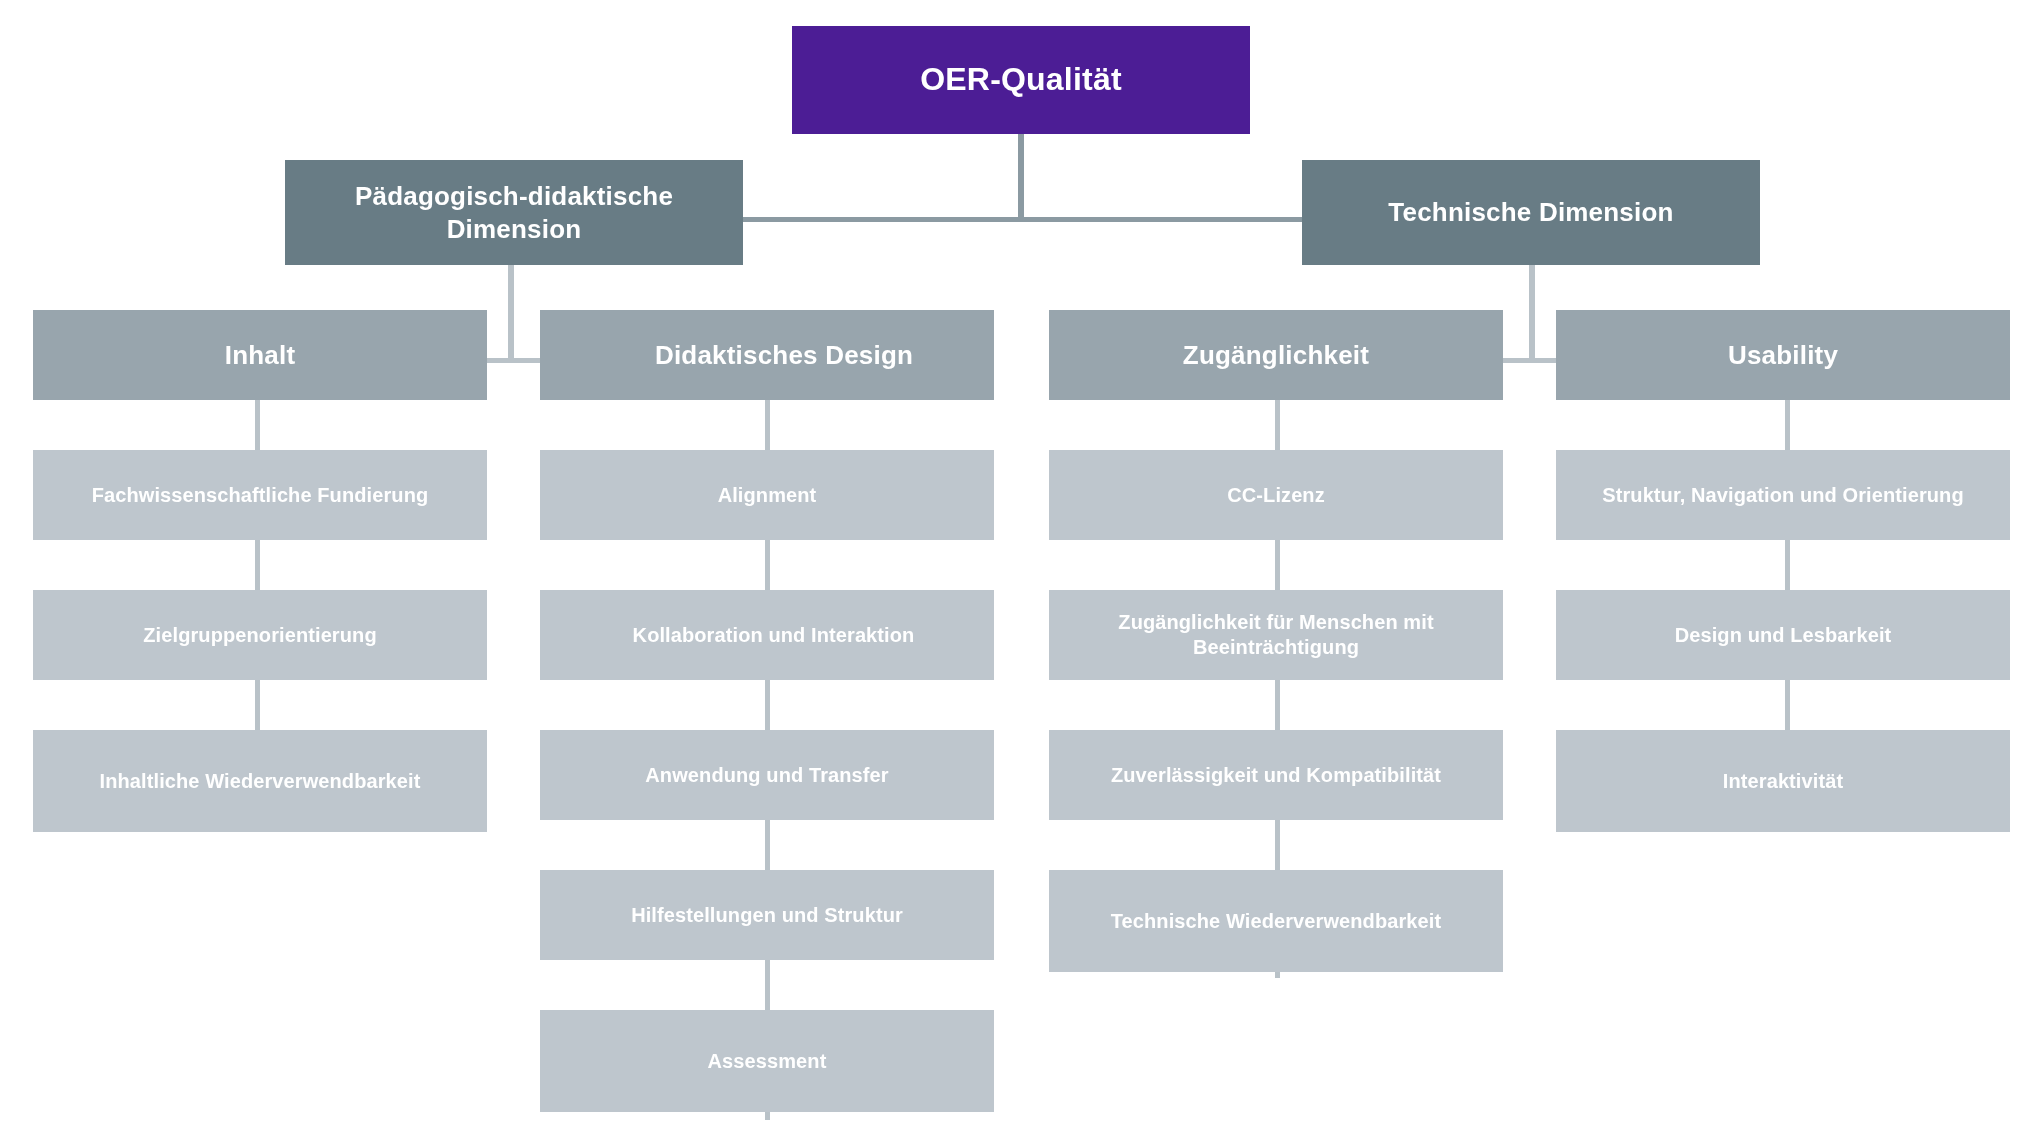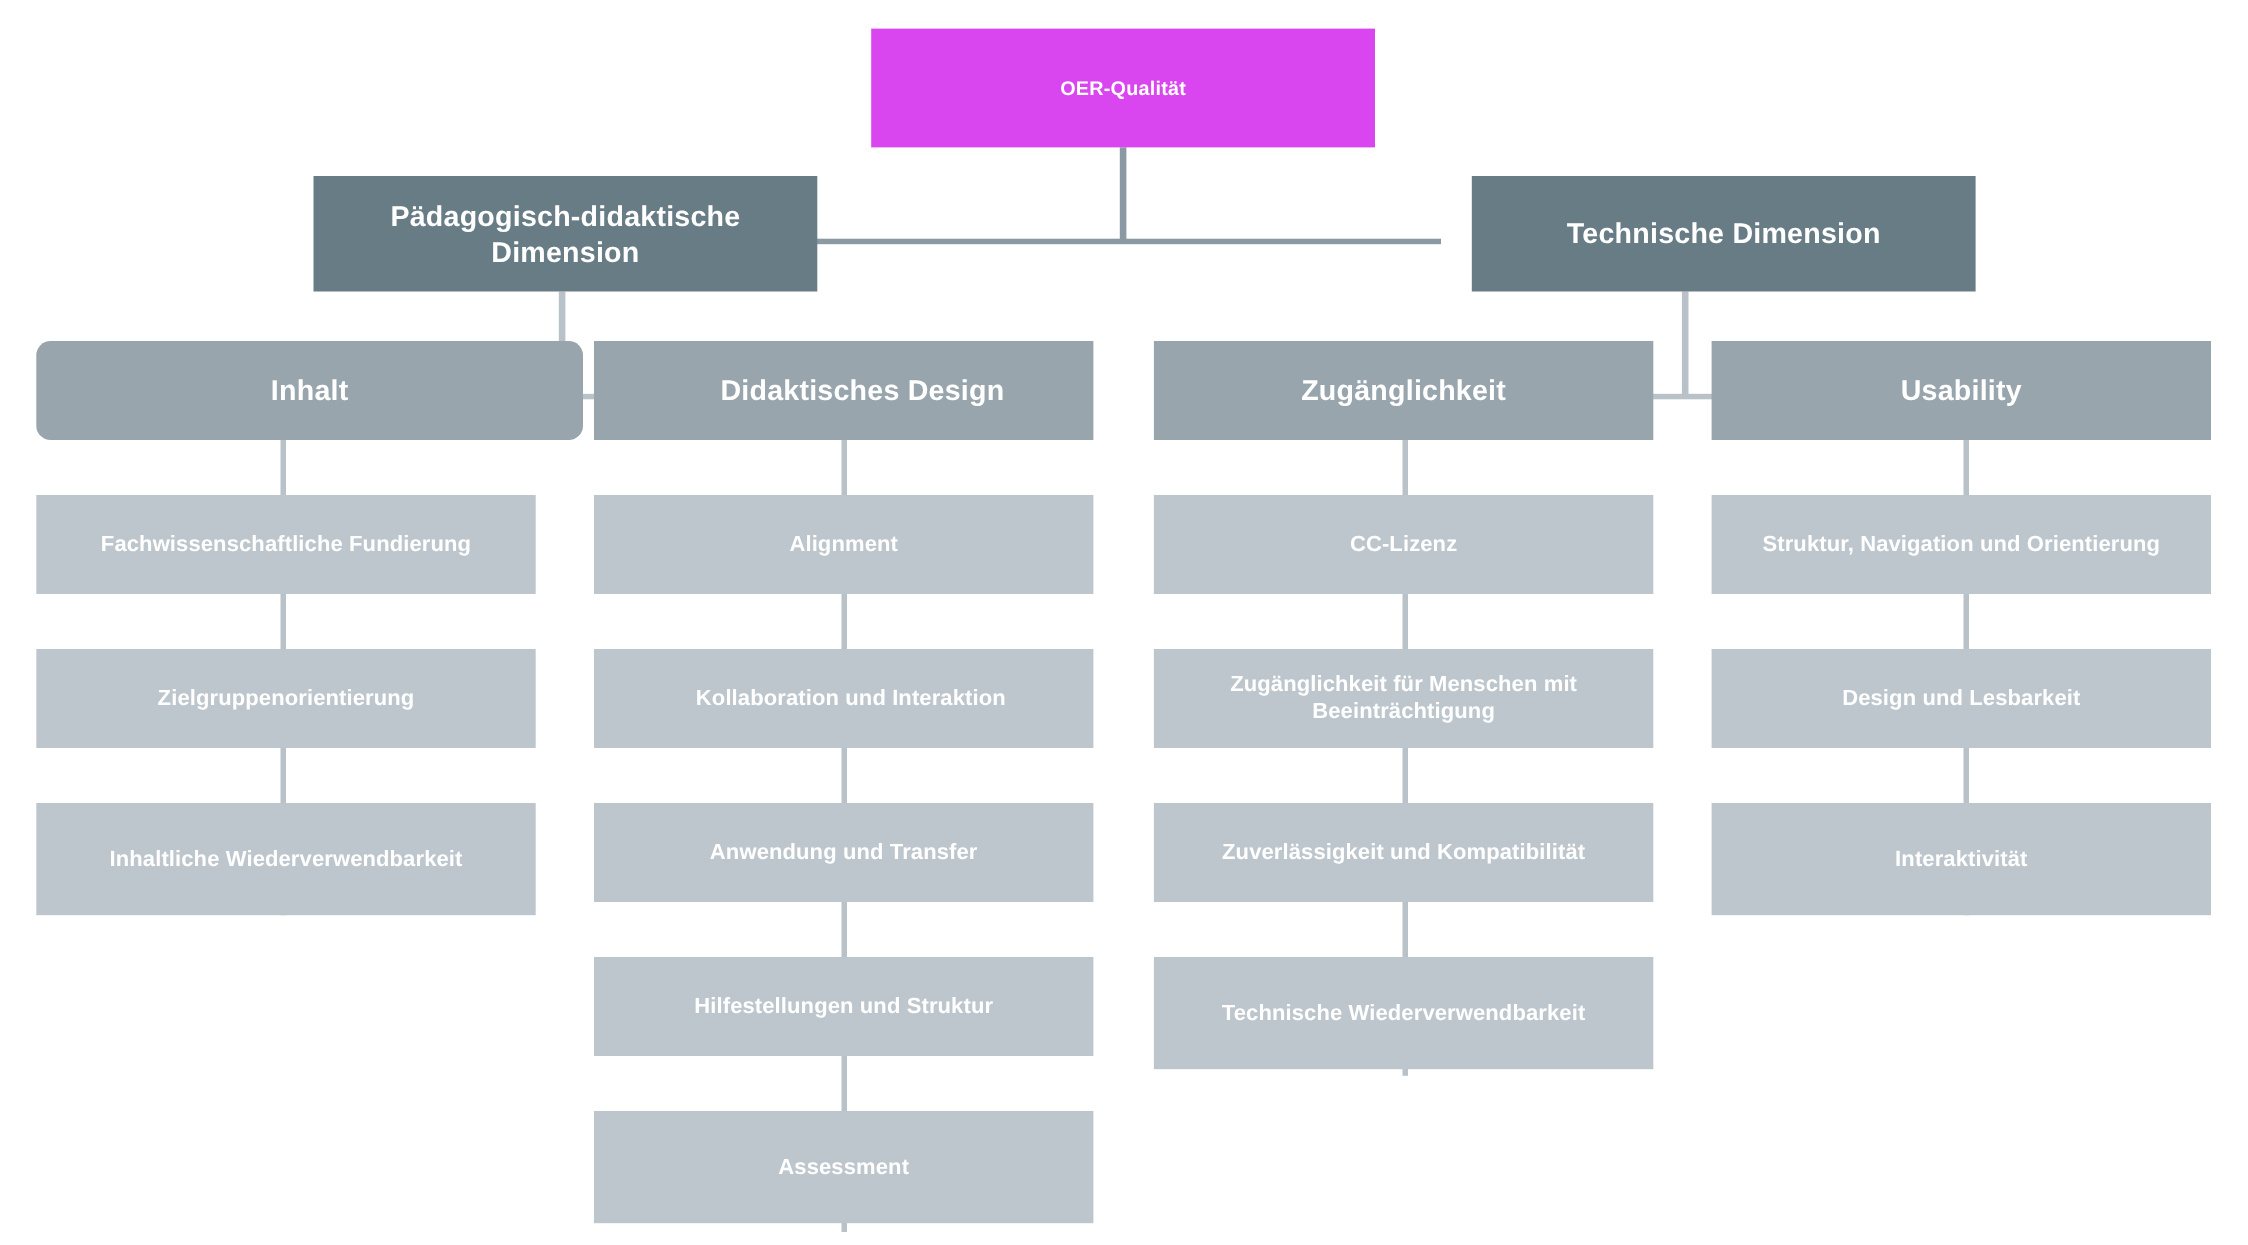--- a/index.html
+++ b/index.html
@@ -24,22 +24,22 @@
     justify-content: center;
     text-align: center;
     color: #ffffff;
     font-weight: bold;
     line-height: 1.24;
     box-sizing: border-box;
     padding: 4px 10px;
     z-index: 2;
   }
   .node-root {
-    background: #d946ef;
-    font-size: 18px;
+    background: #4c1d95;
+    font-size: 32px;
     letter-spacing: 0.2px;
   }
   .node-dim {
     background: #687c85;
     font-size: 26px;
     letter-spacing: 0.2px;
   }
   .node-cat {
     background: #98a5ad;
     font-size: 26px;
@@ -80,23 +80,23 @@
 
   <div class="conn" style="left:765px; top:400px; width:5px; height:720px;"></div>
 
   <div class="conn" style="left:1275px; top:400px; width:5px; height:578px;"></div>
 
   <div class="conn" style="left:1785px; top:400px; width:5px; height:432px;"></div>
 
   <div class="node node-root" style="left:792px; top:26px; width:458px; height:108px;">OER-Qualität</div>
 
   <div class="node node-dim" style="left:285px; top:160px; width:458px; height:105px;">Pädagogisch-didaktische Dimension</div>
-  <div class="node node-dim" style="left:1302px; top:160px; width:458px; height:105px;margin-left:36px;">Technische Dimension</div>
+  <div class="node node-dim" style="left:1302px; top:160px; width:458px; height:105px;">Technische Dimension</div>
 
-  <div class="node node-cat" style="left:33px; top:310px; width:497px; height:90px;border-radius:13px;">Inhalt</div>
+  <div class="node node-cat" style="left:33px; top:310px; width:454px; height:90px;">Inhalt</div>
   <div class="node node-cat" style="left:540px; top:310px; width:454px; height:90px;padding-left:44px;">Didaktisches Design</div>
   <div class="node node-cat" style="left:1049px; top:310px; width:454px; height:90px;">Zugänglichkeit</div>
   <div class="node node-cat" style="left:1556px; top:310px; width:454px; height:90px;">Usability</div>
 
   <div class="node node-leaf" style="left:33px; top:450px; width:454px; height:90px;">Fachwissenschaftliche Fundierung</div>
   <div class="node node-leaf" style="left:33px; top:590px; width:454px; height:90px;">Zielgruppenorientierung</div>
   <div class="node node-leaf" style="left:33px; top:730px; width:454px; height:102px;">Inhaltliche Wiederverwendbarkeit</div>
 
   <div class="node node-leaf" style="left:540px; top:450px; width:454px; height:90px;">Alignment</div>
   <div class="node node-leaf" style="left:540px; top:590px; width:454px; height:90px;padding-left:23px;">Kollaboration und Interaktion</div>

